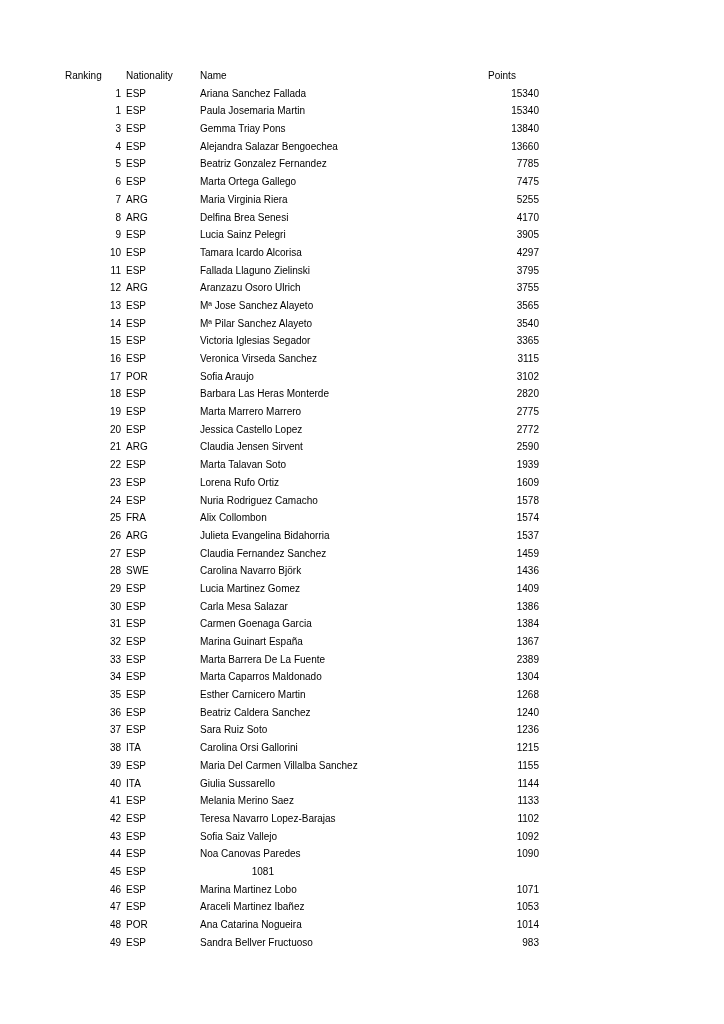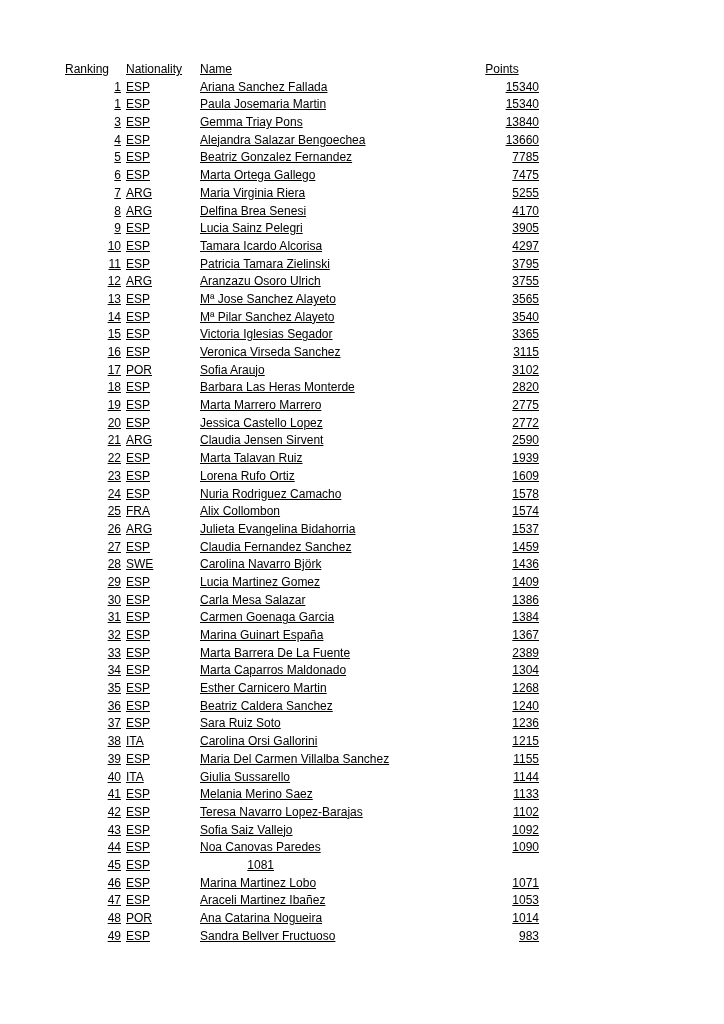--- a/index.html
+++ b/index.html
@@ -16,24 +16,23 @@
     .page {
       position: relative;
       width: 724px;
       height: 1024px;
       background: #ffffff;
       overflow: hidden;
     }
     .rank-table {
       position: absolute;
       left: 65px;
-      top: 61px;
+      top: 67px;
       width: 496px;
-      font-size: 12px;
-      text-decoration: underline;
+      font-size: 10px;
     }
     .row {
       display: flex;
       height: 17.7px;
       line-height: 17.7px;
       white-space: nowrap;
     }
     .cell {
       display: block;
       box-sizing: border-box;
@@ -130,21 +129,21 @@
         </div>
         <div class="row">
           <span class="cell rank">10</span>
           <span class="cell nat">ESP</span>
           <span class="cell name">Tamara Icardo Alcorisa</span>
           <span class="cell points">4297</span>
         </div>
         <div class="row">
           <span class="cell rank">11</span>
           <span class="cell nat">ESP</span>
-          <span class="cell name">Patricia Tamara Zielinski</span>
+          <span class="cell name">Fallada Llaguno Zielinski</span>
           <span class="cell points">3795</span>
         </div>
         <div class="row">
           <span class="cell rank">12</span>
           <span class="cell nat">ARG</span>
           <span class="cell name">Aranzazu Osoro Ulrich</span>
           <span class="cell points">3755</span>
         </div>
         <div class="row">
           <span class="cell rank">13</span>
@@ -196,21 +195,21 @@
         </div>
         <div class="row">
           <span class="cell rank">21</span>
           <span class="cell nat">ARG</span>
           <span class="cell name">Claudia Jensen Sirvent</span>
           <span class="cell points">2590</span>
         </div>
         <div class="row">
           <span class="cell rank">22</span>
           <span class="cell nat">ESP</span>
-          <span class="cell name">Marta Talavan Ruiz</span>
+          <span class="cell name">Marta Talavan Soto</span>
           <span class="cell points">1939</span>
         </div>
         <div class="row">
           <span class="cell rank">23</span>
           <span class="cell nat">ESP</span>
           <span class="cell name">Lorena Rufo Ortiz</span>
           <span class="cell points">1609</span>
         </div>
         <div class="row">
           <span class="cell rank">24</span>

